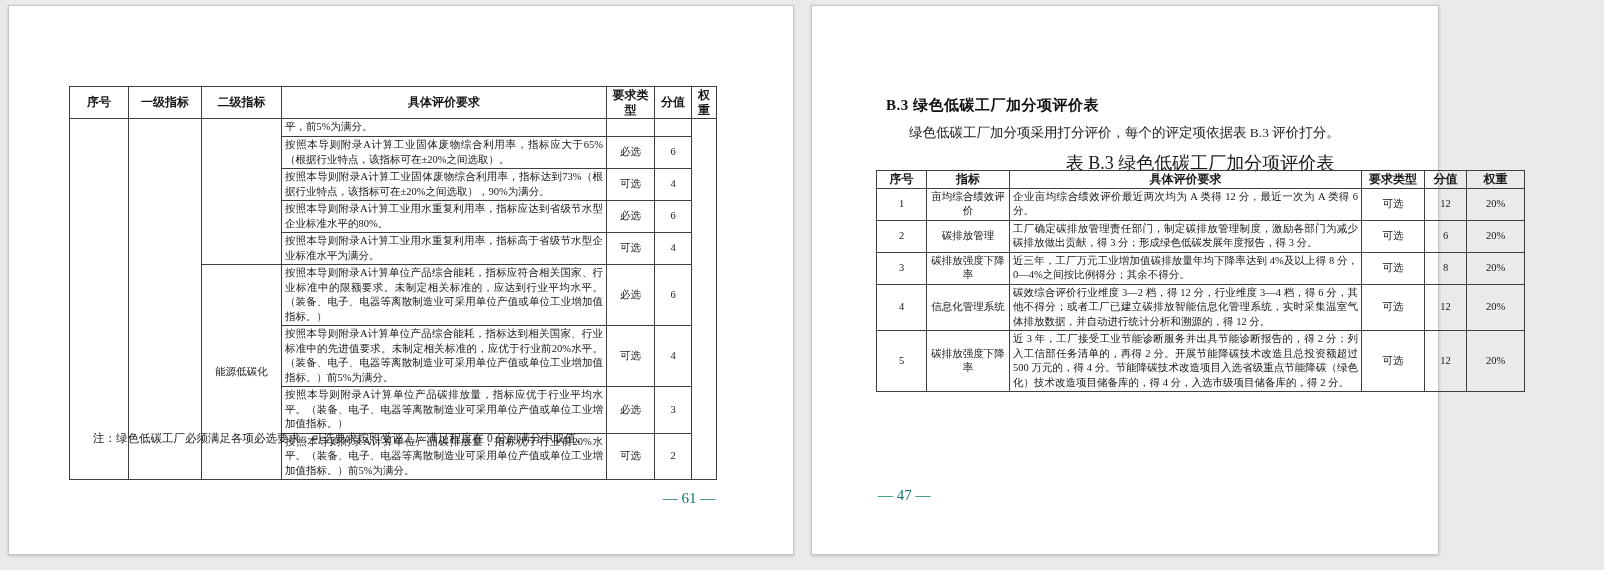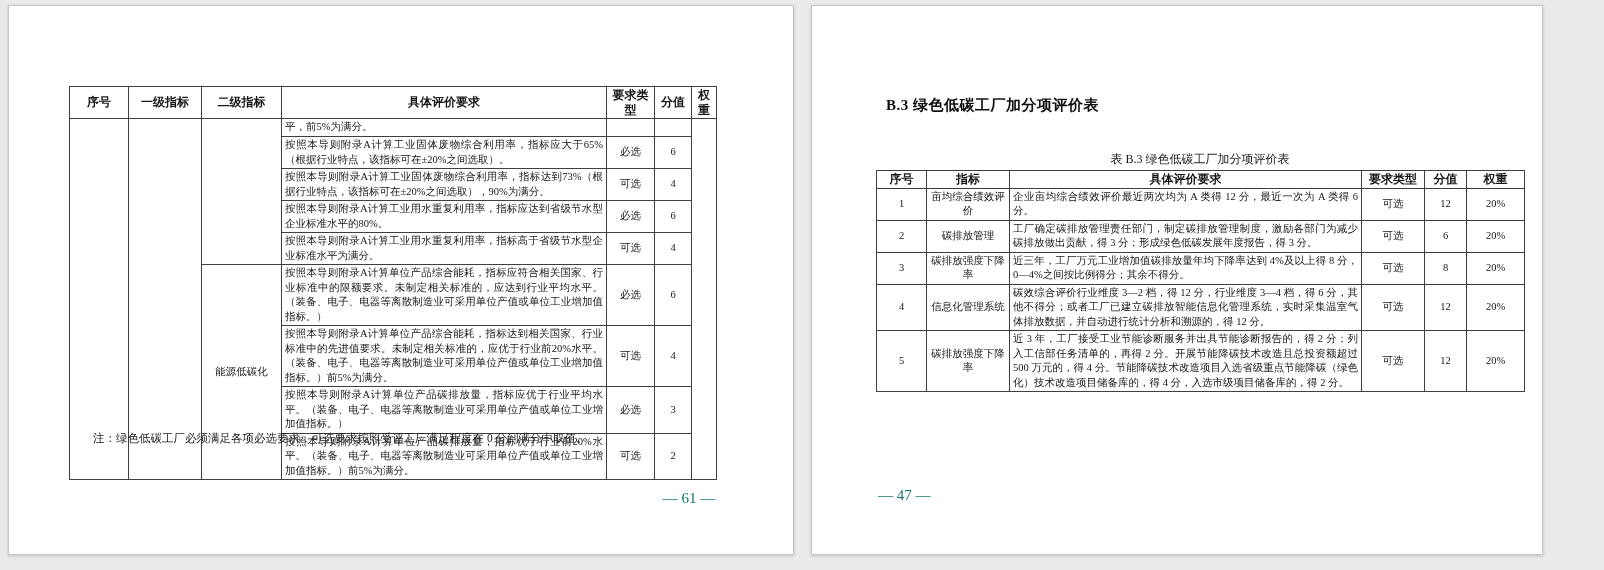--- a/index.html
+++ b/index.html
@@ -9,21 +9,21 @@
     font-family:"Liberation Serif","DejaVu Serif",serif;
     color:#1c1c1c;
   }
   .page{
     position:absolute;top:5px;height:550px;background:#ffffff;
     border:1px solid #c6c6c6;
     box-shadow:0 1px 3px rgba(0,0,0,0.18);
     box-sizing:border-box;
   }
   #page-61{left:8px;width:786px;}
-  #page-62{left:811px;width:732px;}
+  #page-62{left:811px;width:628px;}
 
   table.doc{border-collapse:collapse;table-layout:fixed;position:absolute;}
   table.doc th, table.doc td{
     border:1px solid #3f3f3f;
     font-size:10.5px;line-height:14.5px;
     padding:1px 3px;color:#161616;
     vertical-align:middle;
     overflow:hidden;
   }
   table.doc th{text-align:center;font-weight:bold;font-size:12px;padding:1px 1px;}
@@ -39,21 +39,21 @@
     position:absolute;left:74px;top:90px;
     font-size:15px;font-weight:bold;color:#101010;
     letter-spacing:0.5px;
   }
   .para-b3{
     position:absolute;left:74px;top:118px;width:625px;
     font-size:13.5px;line-height:18px;text-indent:1.7em;color:#1a1a1a;
   }
   .caption-b3{
     position:absolute;left:64px;top:145px;width:648px;
-    text-align:center;font-size:12px;color:#1a1a1a;
+    text-align:center;font-size:18px;color:#1a1a1a;
   }
   #table62{left:64px;top:164px;width:648px;}
 
   .note-61{
     position:absolute;left:84px;top:425px;width:640px;
     font-size:11.5px;color:#1a1a1a;
   }
   .pagenum{position:absolute;font-size:15px;color:#0f766e;}
   #pagenum-61{left:615px;top:484px;width:130px;text-align:center;}
   #pagenum-62{left:66px;top:481px;}
@@ -136,20 +136,21 @@
   </tbody>
     </table>
 
   <div class="note-61">注：绿色低碳工厂必须满足各项必选要求，可选要求按照受评工厂满足程度在 0 分到满分中取值。</div>
   <div class="pagenum" id="pagenum-61">— 61 —</div>
 </div>
 
 <div class="page" id="page-62">
 
   <div class="heading-b3">B.3 绿色低碳工厂加分项评价表</div>
+  <div class="para-b3">绿色低碳工厂加分项采用打分评价，每个的评定项依据表 B.3 评价打分。</div>
   <div class="caption-b3">表 B.3 绿色低碳工厂加分项评价表</div>
 
   <table class="doc" id="table62">
     <colgroup>
       <col style="width:50px">
         <col style="width:83px">
         <col style="width:352px">
       <col style="width:63px">
         <col style="width:42px">
         <col style="width:58px">

